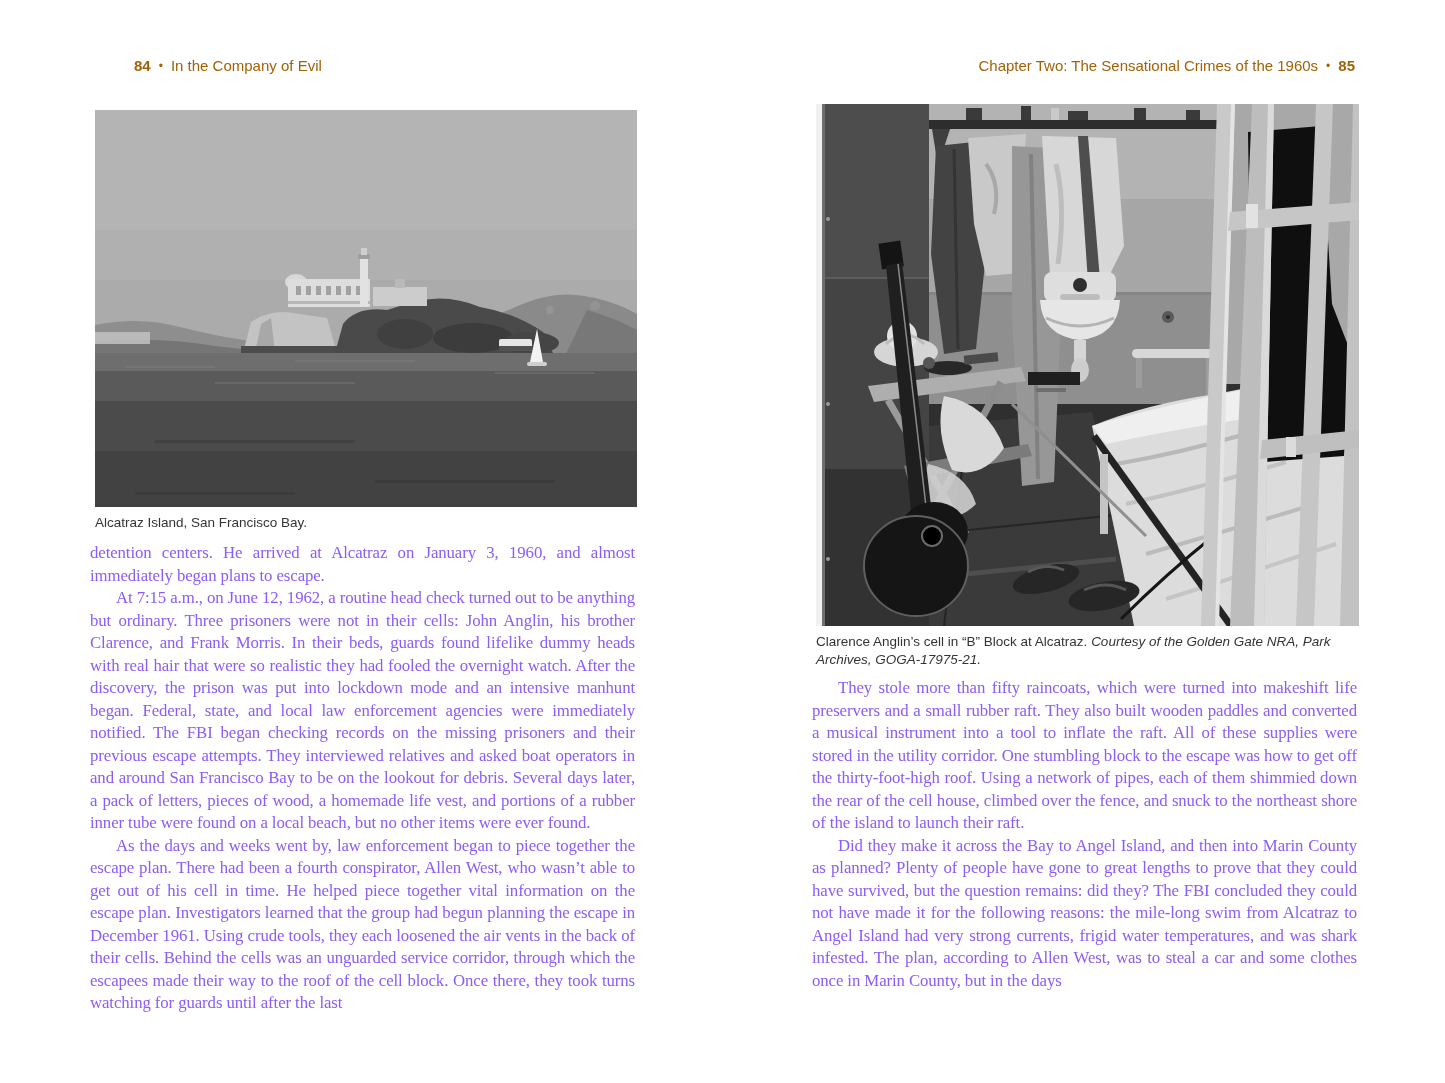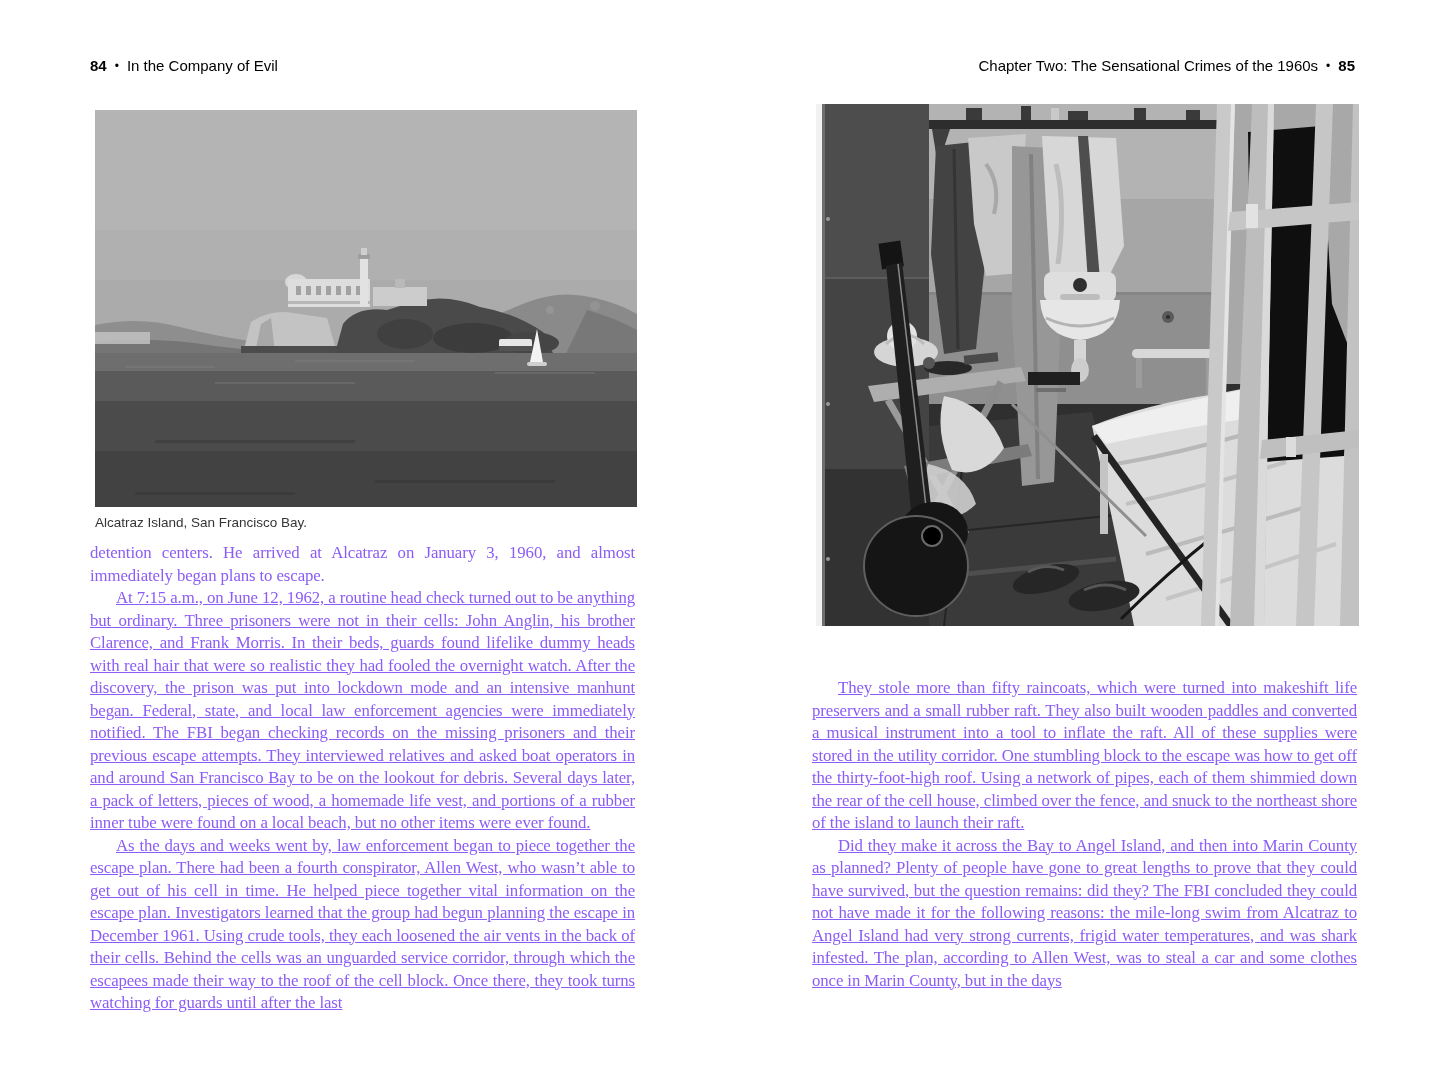--- a/index.html
+++ b/index.html
@@ -1,41 +1,41 @@
 <!DOCTYPE html>
 <html><head>
 <meta charset="utf-8">
 <style>
   html,body{margin:0;padding:0;}
   body{
     width:1445px;height:1083px;background:#ffffff;position:relative;overflow:hidden;
     font-family:"Liberation Sans",sans-serif;
   }
   .spread{position:absolute;inset:0;}
-  .running-head{position:absolute;top:57px;font-size:15px;color:#000000;white-space:nowrap;}
+  .running-head{position:absolute;top:57px;font-size:15px;color:#a16207;white-space:nowrap;margin-left:44px;}
   .running-head.left{left:90px;}
   .running-head.right{right:90px;}
   .pagenum{font-weight:700;}
   .bullet{display:inline-block;margin:0 8px;font-size:12px;transform:translateY(-1px);}
   figure{margin:0;padding:4px;position:absolute;}
   .fig-left{left:91px;top:106px;width:542px;}
   .fig-right{left:812px;top:100px;width:543px;}
   figure svg{display:block;}
   figcaption{font-size:13.5px;line-height:18px;color:#343434;margin-top:7px;}
   .cap-italic{font-style:italic;}
   .bodycol{
     position:absolute;width:545px;
     font-family:"Liberation Serif",serif;
     font-size:16.8px;line-height:22.5px;letter-spacing:-0.1px;
     color:#8b5cf6;text-align:justify;
   }
   .col-left{left:90px;top:542px;}
   .col-right{left:812px;top:677px;}
   .bodycol p{margin:0;}
-  .bodycol p.indent{text-indent:26px;text-decoration:underline;}
+  .bodycol p.indent{text-indent:26px;}
 </style>
 </head>
 <body>
 
 <div class="spread">
 
   <div class="running-head left">
     <span class="pagenum">84</span><span class="bullet">•</span><span>In the Company of Evil</span>
   </div>
   <div class="running-head right">
@@ -226,20 +226,21 @@
       <path d="M415,0 L419,0 L403,522 L399,522 Z" fill="#e4e4e4"></path>
       <path d="M436,0 L458,0 L448,522 L414,522 Z" fill="#bdbdbd"></path>
       <path d="M452,0 L458,0 L448,522 L438,522 Z" fill="#dadada"></path>
       <path d="M500,0 L517,0 L498,522 L480,522 Z" fill="#c6c6c6"></path>
       <path d="M537,0 L543,0 L543,522 L524,522 Z" fill="#c2c2c2"></path>
       <path d="M414,108 L543,98 L543,116 L412,127 Z" fill="#c6c6c6"></path>
       <path d="M446,336 L543,326 L543,344 L444,355 Z" fill="#bfbfbf"></path>
       <rect x="430" y="100" width="12" height="24" fill="#e2e2e2"></rect>
       <rect x="470" y="333" width="10" height="20" fill="#dcdcdc"></rect>
     </svg>
+    <figcaption><span>Clarence Anglin’s cell in “B” Block at Alcatraz. </span><span class="cap-italic">Courtesy of the Golden Gate NRA, Park Archives, GOGA-17975-21.</span></figcaption>
   </figure>
 
   <div class="bodycol col-right">
     <p class="indent">They stole more than fifty raincoats, which were turned into makeshift life preservers and a small rubber raft. They also built wooden paddles and converted a musical instrument into a tool to inflate the raft. All of these supplies were stored in the utility corridor. One stumbling block to the escape was how to get off the thirty-foot-high roof. Using a network of pipes, each of them shimmied down the rear of the cell house, climbed over the fence, and snuck to the northeast shore of the island to launch their raft.</p>
     <p class="indent">Did they make it across the Bay to Angel Island, and then into Marin County as planned? Plenty of people have gone to great lengths to prove that they could have survived, but the question remains: did they? The FBI concluded they could not have made it for the following reasons: the mile-long swim from Alcatraz to Angel Island had very strong currents, frigid water temperatures, and was shark infested. The plan, according to Allen West, was to steal a car and some clothes once in Marin County, but in the days</p>
   </div>
 
 </div>
 
 </body></html>

